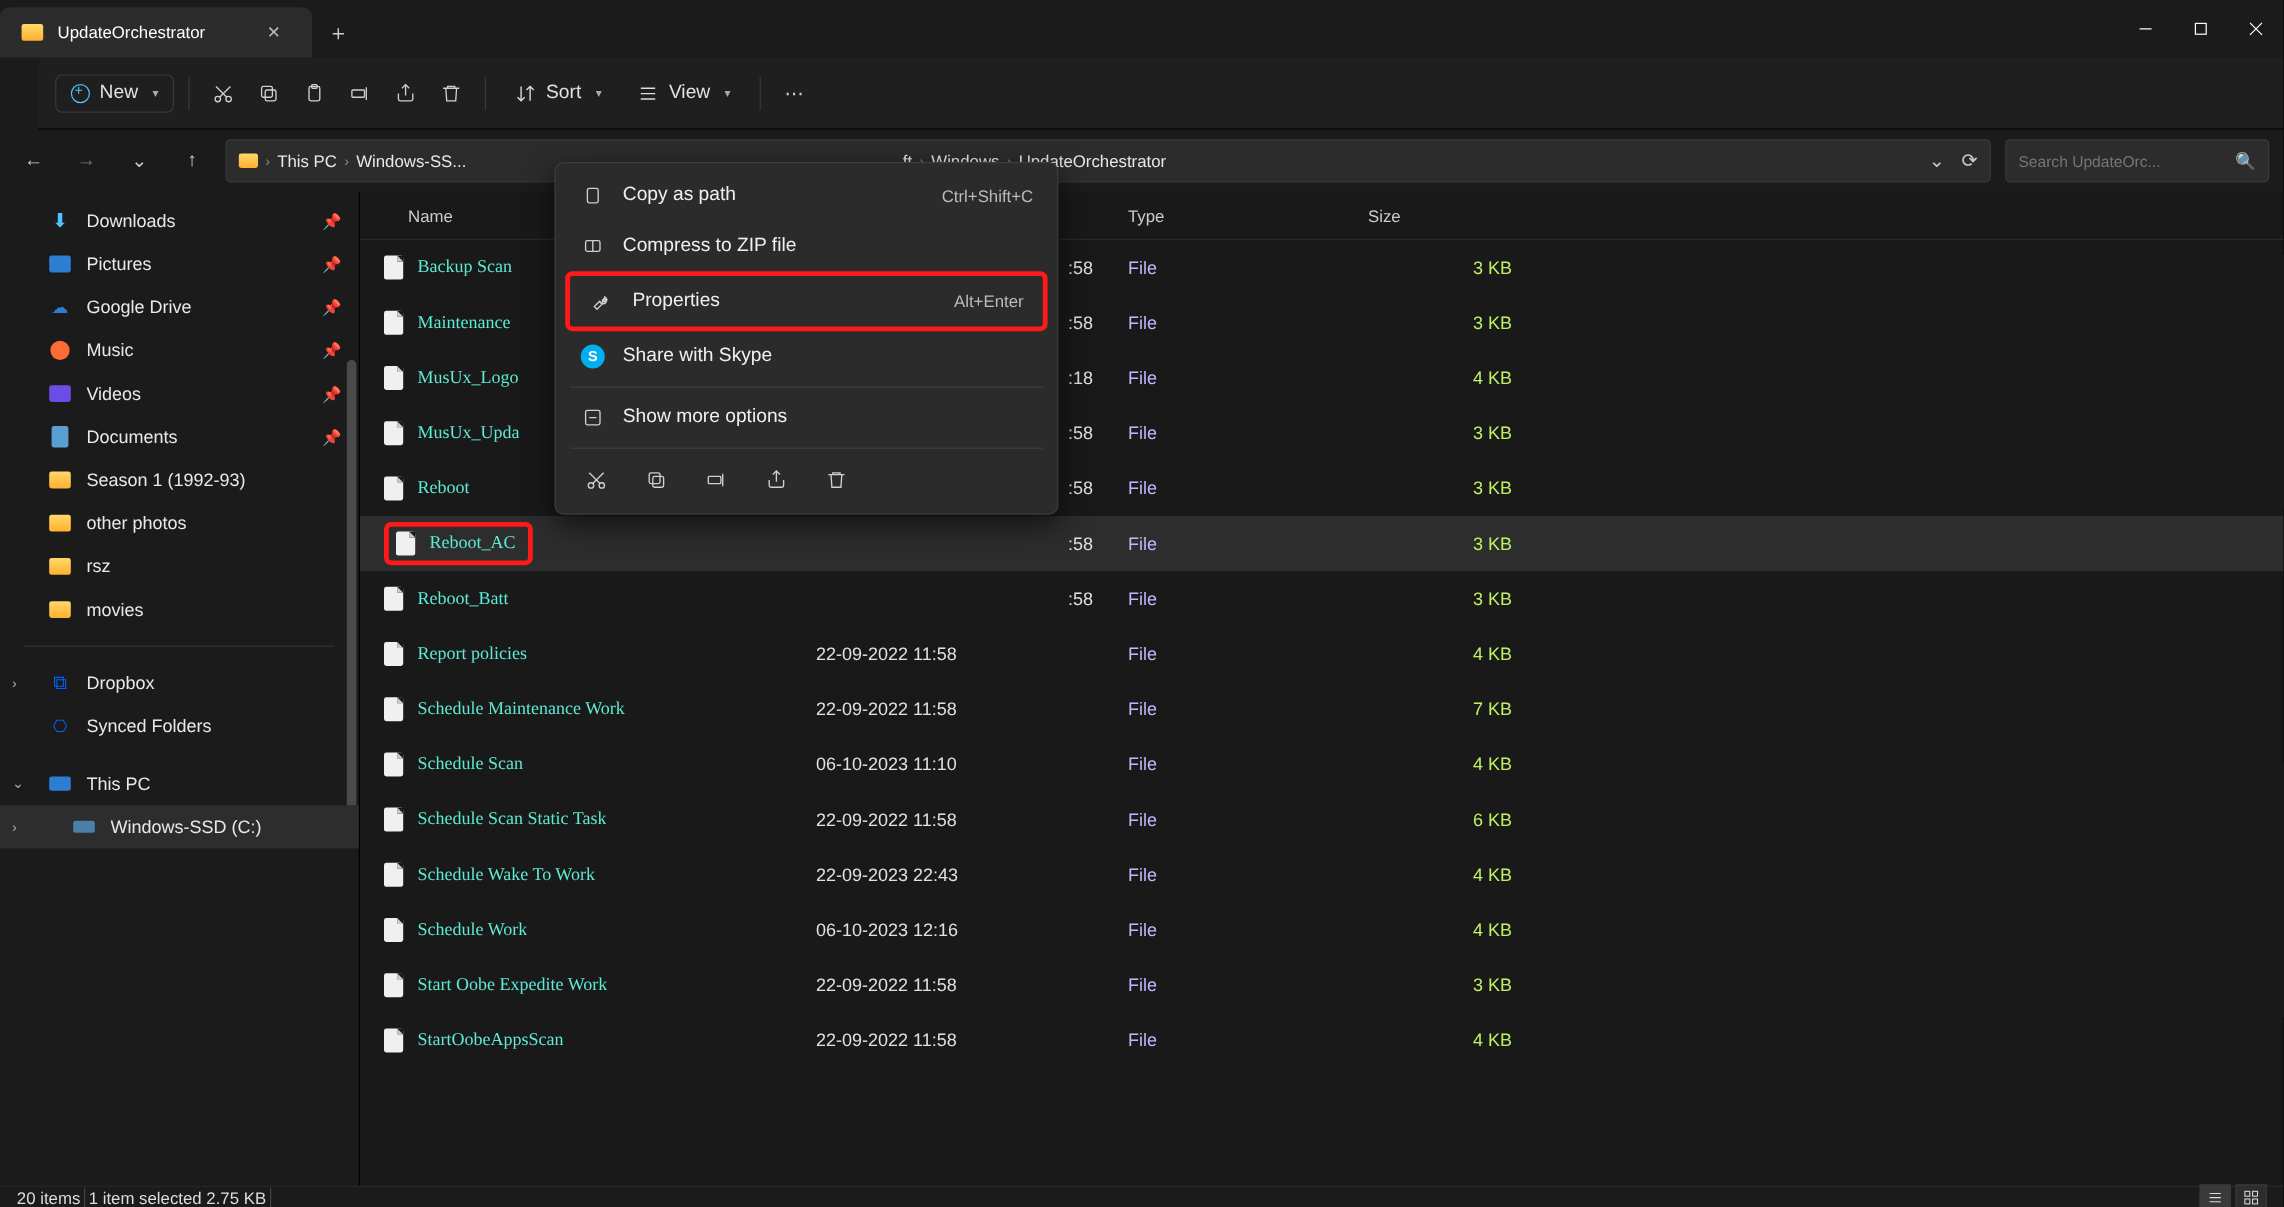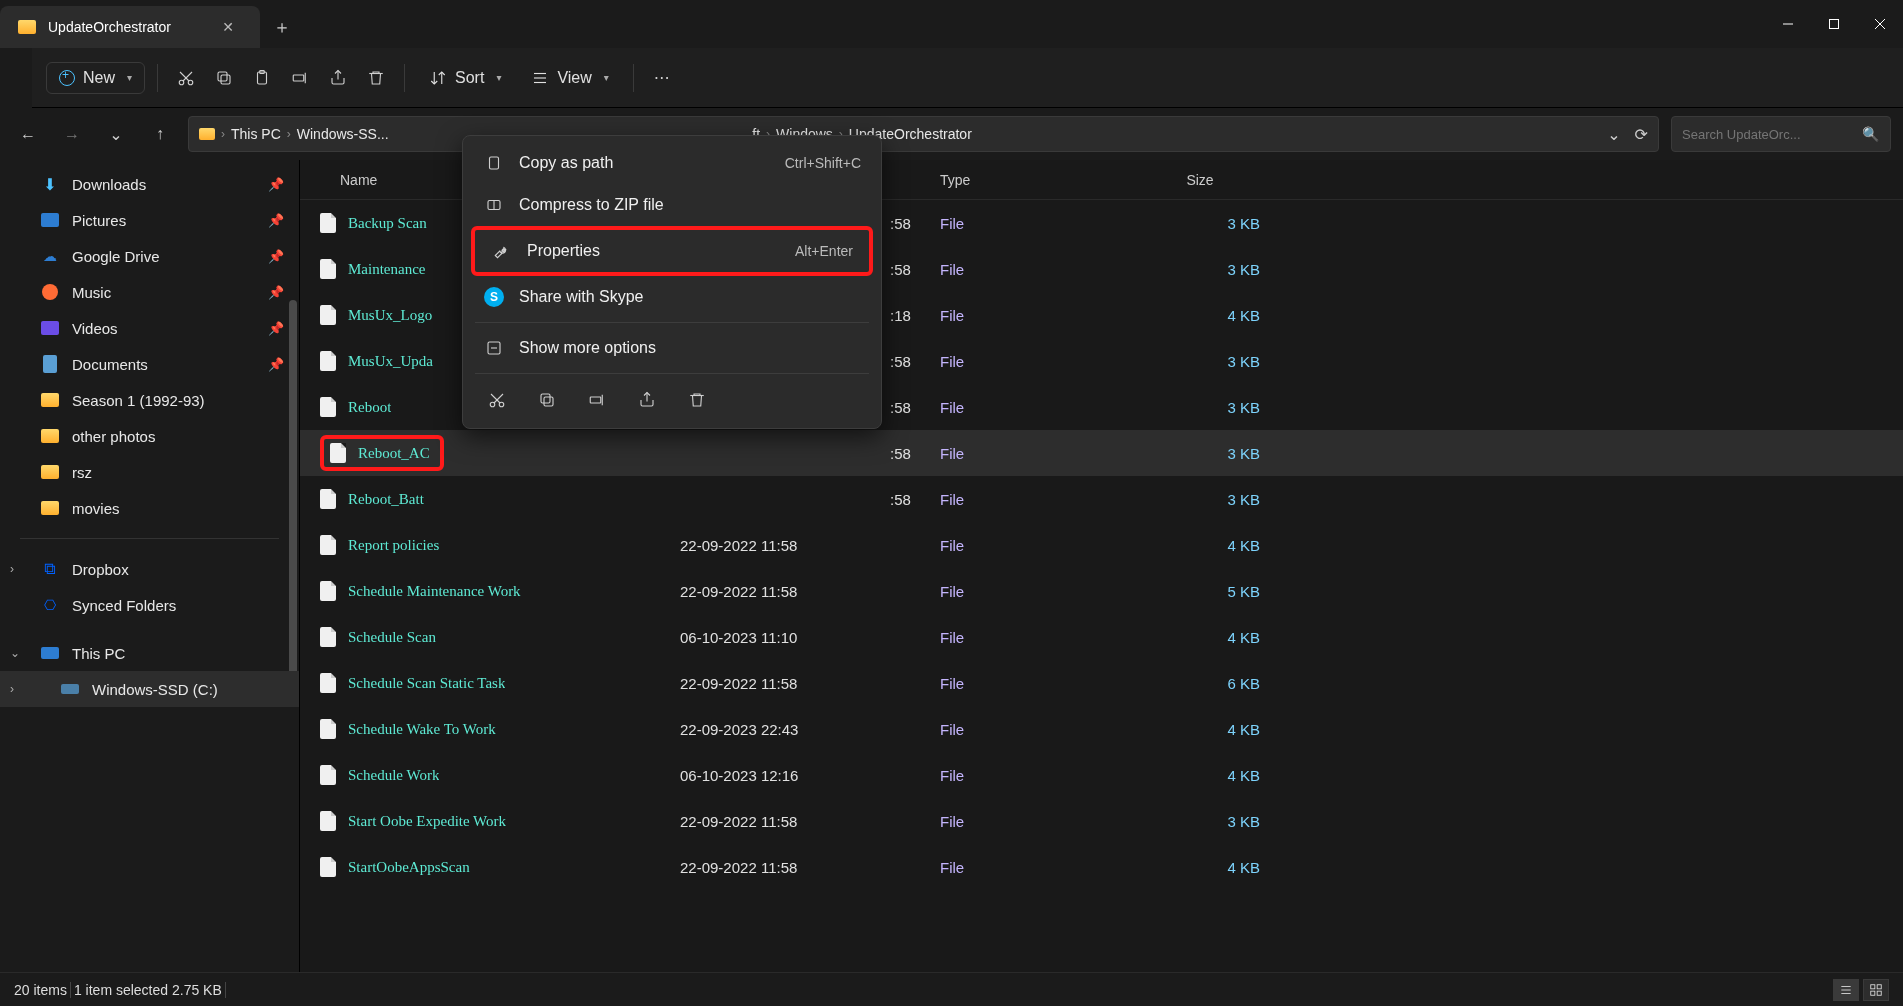--- a/index.html
+++ b/index.html
@@ -49,48 +49,48 @@
 .sb-expand { position: absolute; left: 10px; color: #aaa; font-size: 12px; }
 .sb-divider { height: 1px; background: #333; margin: 12px 20px; }
 .sb-scrollbar { position: absolute; right: 2px; top: 140px; width: 8px; height: 380px; background: #4a4a4a; border-radius: 4px; }
 
 
 .content { flex: 1; display: flex; flex-direction: column; background: #191919; min-width: 0; }
 .cols { height: 40px; display: flex; align-items: center; border-bottom: 1px solid #2a2a2a; color: #ccc; font-size: 14px; }
 .col-name { width: 380px; padding-left: 40px; }
 .col-date { width: 260px; }
 .col-type { width: 200px; }
-.col-size { width: 140px; text-align: center; padding-right: 20px; }
+.col-size { width: 140px; text-align: left; padding-right: 20px; }
 .rows { flex: 1; overflow-y: auto; }
 .row { height: 46px; display: flex; align-items: center; cursor: pointer; }
 .row.selected { background: #2d2d2d; }
 .row .cell-name { width: 380px; display: flex; align-items: center; gap: 12px; padding-left: 20px; }
 .row .file-ic { width: 16px; height: 20px; background: #f0f0f0; border-radius: 2px; position: relative; }
 .row .file-ic::before { content:""; position:absolute; right:0; top:0; border-top:5px solid #191919; border-left:5px solid #ccc; }
 .row .nm { font-size: 15px; color: #5eead4; white-space: nowrap; overflow: hidden; text-overflow: ellipsis; font-family: Liberation Serif, serif; }
 .row .cell-date { width: 260px; font-size: 15px; color: #e0e0e0; }
 .row .cell-type { width: 200px; font-size: 15px; color: #c4b5fd; }
-.row .cell-size { width: 140px; text-align: right; font-size: 15px; color: #7dd3fc; padding-right: 20px; }
+.row .cell-size { width: 140px; text-align: right; font-size: 15px; color: #bef264; padding-right: 20px; }
 
 
 .hl-red { border: 4px solid #ff1a1a; border-radius: 6px; }
 
 
 .ctx { position: absolute; left: 462px; top: 135px; width: 420px; background: #2b2b2b; border: 1px solid #3d3d3d; border-radius: 8px; box-shadow: 0 8px 24px rgba(0,0,0,.6); padding: 6px 4px; z-index: 50; }
 .ctx-item { display: flex; align-items: center; gap: 14px; padding: 10px 16px; border-radius: 6px; cursor: pointer; }
 .ctx-ic { width: 22px; height: 22px; display: flex; align-items: center; justify-content: center; color: #d0d0d0; flex-shrink: 0; }
 .ctx-label { font-size: 16px; color: #f0f0f0; flex: 1; }
 .ctx-short { font-size: 14px; color: #bbb; }
 .ctx-sep { height: 1px; background: #3d3d3d; margin: 4px 8px; }
 .ctx-row-icons { display: flex; gap: 22px; padding: 8px 16px; }
 .ctx-row-icons .ci { width: 28px; height: 28px; display: flex; align-items: center; justify-content: center; color: #d0d0d0; cursor: pointer; border-radius: 4px; }
 .ctx .hl-red { margin: 0 4px; }
 
 
-.status { height: 34px; display: flex; align-items: center; gap: 3px; padding: 0 14px; color: #ddd; font-size: 14px; border-top: 1px solid #2a2a2a; background: #1b1b1b; }
+.status { height: 18px; display: flex; align-items: center; gap: 3px; padding: 0 14px; color: #ddd; font-size: 14px; border-top: 1px solid #2a2a2a; background: #1b1b1b; }
 .status .sep { width: 1px; height: 16px; background: #444; }
 .status .view-icons { margin-left: auto; display: flex; gap: 4px; }
 .view-icons .vi { width: 26px; height: 22px; display: flex; align-items: center; justify-content: center; background: #2d2d2d; border: 1px solid #3a3a3a; cursor: pointer; }
 .view-icons .vi.active { background: #3a3a3a; }
 
 svg.ic { width: 18px; height: 18px; stroke: currentColor; fill: none; stroke-width: 1.5; }
 </style>
 </head>
 <body>
 
@@ -404,21 +404,21 @@
             <div class="cell-type">File</div>
             <div class="cell-size">4 KB</div>
           </div>
           <div class="row">
             <div class="cell-name">
               <span class="file-ic"></span>
               <span class="nm">Schedule Maintenance Work</span>
             </div>
             <div class="cell-date">22-09-2022 11:58</div>
             <div class="cell-type">File</div>
-            <div class="cell-size">5 KB</div>
+            <div class="cell-size">7 KB</div>
           </div>
           <div class="row">
             <div class="cell-name">
               <span class="file-ic"></span>
               <span class="nm">Schedule Scan</span>
             </div>
             <div class="cell-date">06-10-2023 11:10</div>
             <div class="cell-type">File</div>
             <div class="cell-size">4 KB</div>
           </div>

